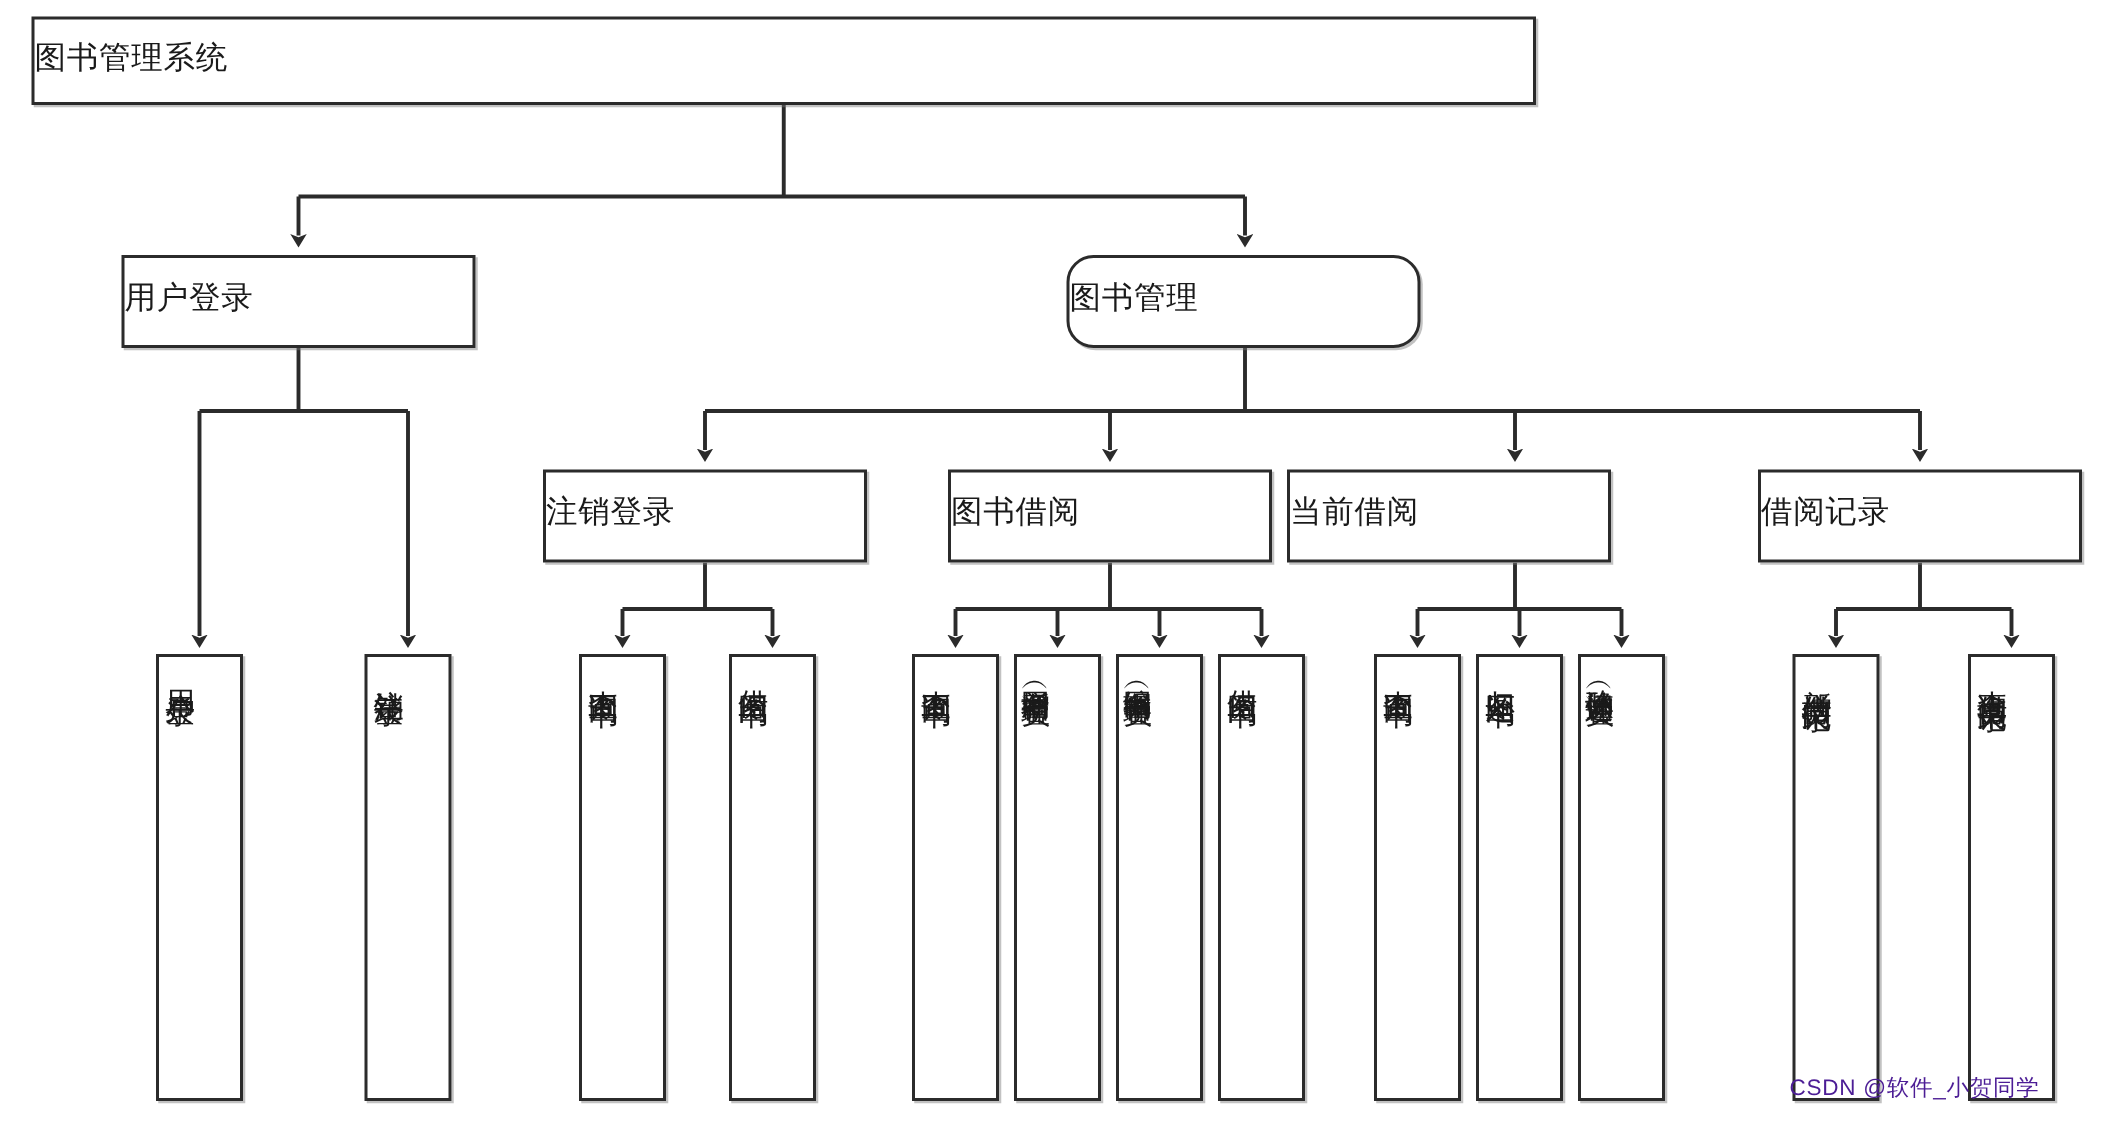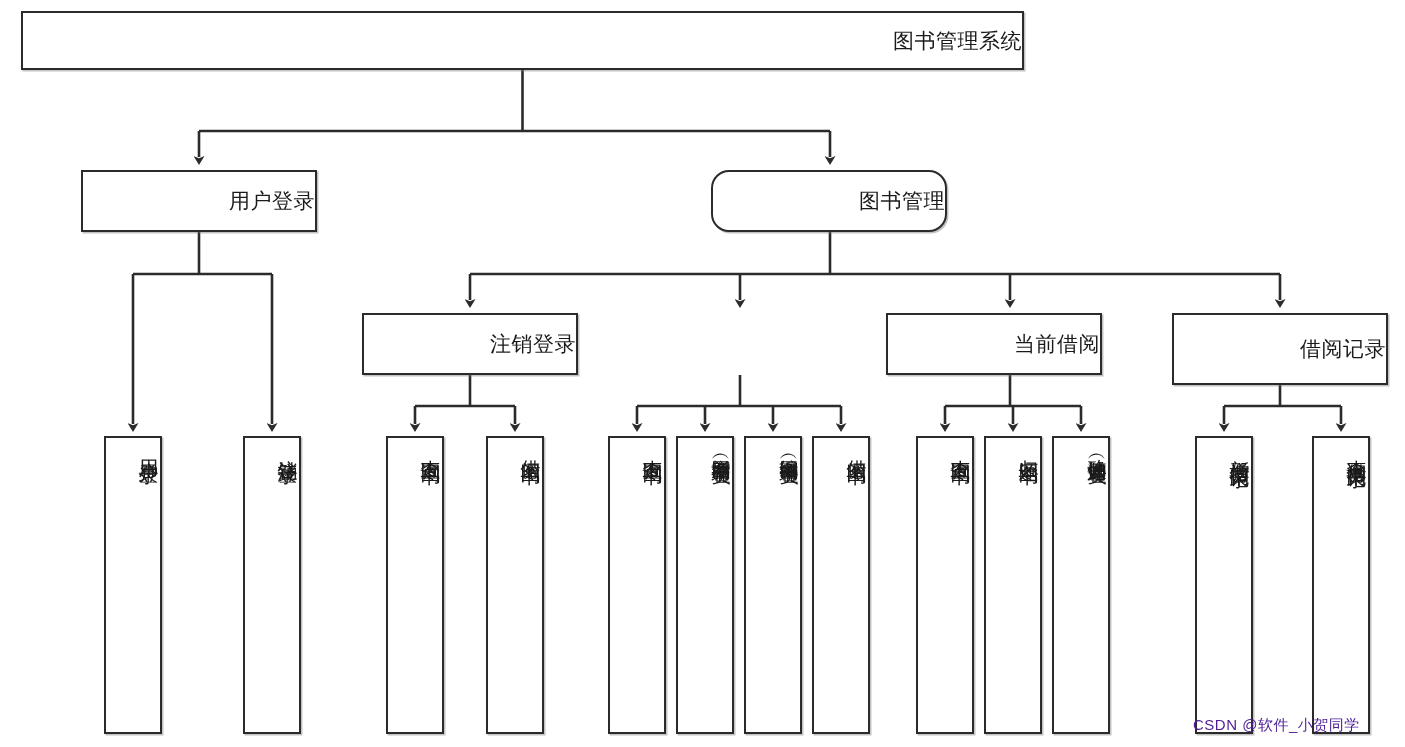--- a/index.html
+++ b/index.html
@@ -29,22 +29,23 @@
     height: 747px;
     pointer-events: none;
   }
   .node {
     position: absolute;
     box-sizing: border-box;
     border: 2.5px solid #2b2b2b;
     background: #ffffff;
     display: flex;
     align-items: center;
-    justify-content: flex-end;
+    justify-content: flex-start;
     box-shadow: 1.5px 1.5px 0 rgba(120,120,120,0.45);
+    font-family: Liberation Mono, monospace;
   }
   .node .label {
     font-size: 21px;
     line-height: 1.12;
     letter-spacing: 0.5px;
     color: #1a1a1a;
     text-align: center;
     white-space: nowrap;
   }
   
@@ -136,24 +137,27 @@
   <div class="node" style="left:81px; top:170px; width:236px; height:62px;">
     <span class="label">用户登录</span>
   </div>
   <div class="node" style="left:711px; top:170px; width:236px; height:62px;border-radius:18px;">
     <span class="label">图书管理</span>
   </div>
 
   <div class="node" style="left:362px; top:313px; width:216px; height:62px;">
     <span class="label">注销登录</span>
   </div>
-  <div class="node" style="left:886px; top:313px; width:216px; height:62px;">
+  <div class="node" style="left:632px; top:313px; width:216px; height:62px;">
+    <span class="label">图书借阅</span>
+  </div>
+  <div class="node" style="left:858px; top:313px; width:216px; height:62px;">
     <span class="label">当前借阅</span>
   </div>
-  <div class="node" style="left:1172px; top:313px; width:216px; height:72px;">
+  <div class="node" style="left:1172px; top:313px; width:216px; height:62px;">
     <span class="label">借阅记录</span>
   </div>
 
   <div class="node vertical" style="left:104px; top:436px; width:58px; height:298px;">
     <span class="label">用户登录</span>
   </div>
   <div class="node vertical" style="left:243px; top:436px; width:58px; height:298px;">
     <span class="label">注销登录</span>
   </div>
 

